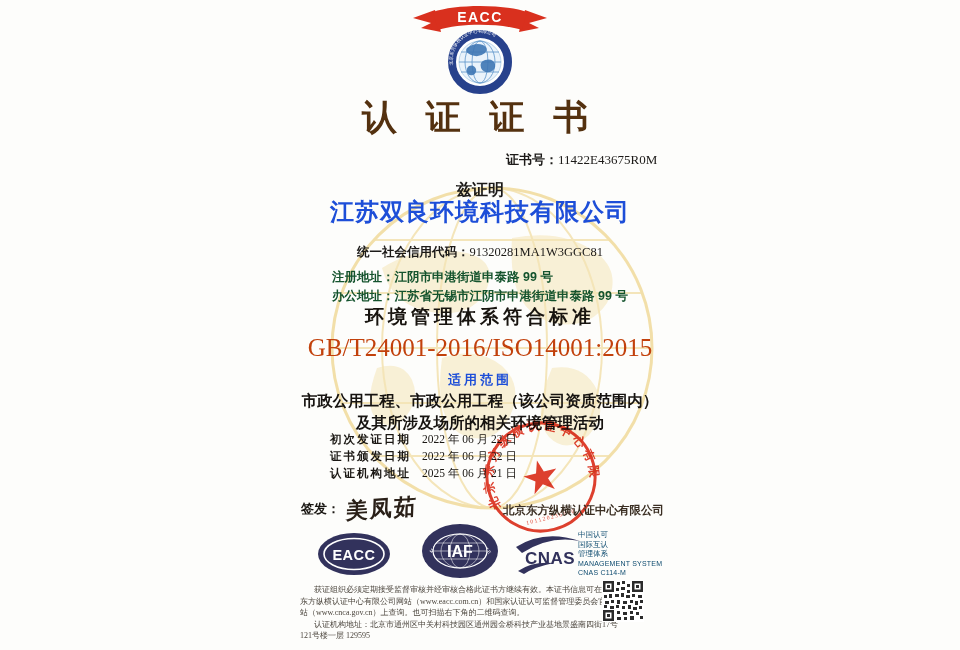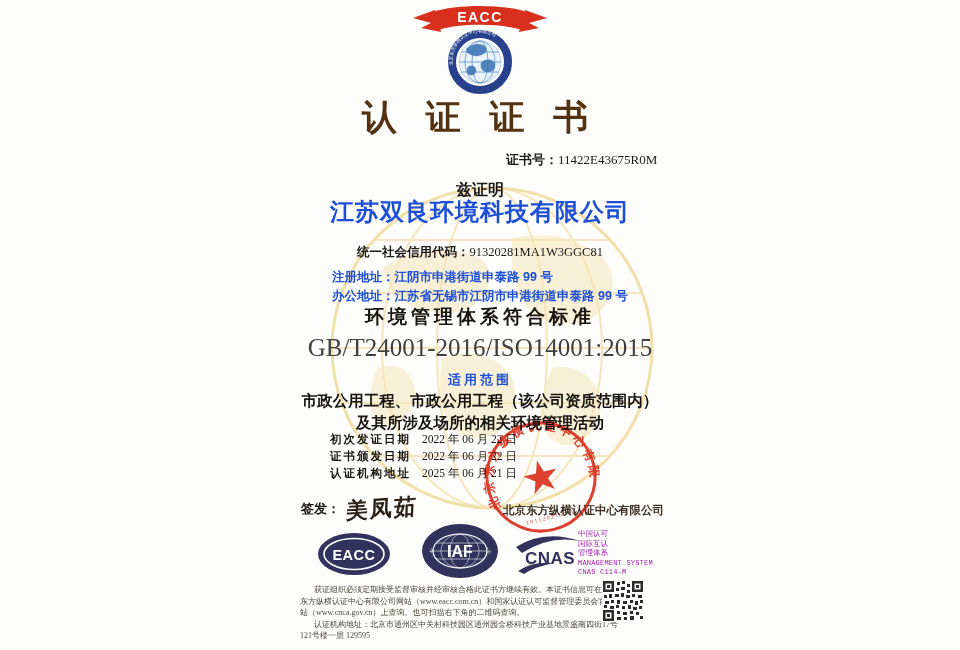--- a/index.html
+++ b/index.html
@@ -14,41 +14,41 @@
   .header-logo{top:4px;}
   .cert-title{top:94px;font-size:35px;font-weight:700;color:#54310f;letter-spacing:10px;font-family:"Liberation Serif",serif;}
   .cert-no{left:506px;top:151px;font-size:13px;color:#1c1a18;}
   .cert-no .lbl{font-weight:700;font-family:"Liberation Sans",sans-serif;}
   .cert-no .val{font-family:"Liberation Serif",serif;}
   .statement{top:180px;font-size:16px;font-weight:700;color:#1c1a18;font-family:"Liberation Sans",sans-serif;}
   .company{top:196px;font-size:24px;font-weight:700;color:#1d4ed8;font-family:"Liberation Sans",sans-serif;letter-spacing:1px;}
   .credit{top:244px;font-size:12.5px;color:#1c1a18;}
   .credit .lbl{font-weight:700;font-family:"Liberation Sans",sans-serif;}
   .addr-block{top:268px;}
-  .addr-inner{display:inline-block;text-align:left;font-size:12.5px;line-height:19px;color:#1d4ed8;}
+  .addr-inner{display:inline-block;text-align:left;font-size:12.5px;line-height:19px;color:#14532d;}
   .addr-inner .lbl{font-weight:700;font-family:"Liberation Sans",sans-serif;}
   .addr-inner .val{font-weight:700;font-family:"Liberation Sans",sans-serif;}
   .system-line{top:304px;font-size:19px;font-weight:700;letter-spacing:4px;color:#18140f;}
-  .standard{top:334px;font-size:25px;color:#404040;font-family:"Liberation Serif",serif;}
+  .standard{top:334px;font-size:25px;color:#c2410c;font-family:"Liberation Serif",serif;}
   .scope-title{top:371px;font-size:13px;font-weight:700;letter-spacing:3px;color:#1d4ed8;}
   .scope-lines{top:390px;font-size:15.5px;font-weight:700;line-height:22px;color:#161310;font-family:"Liberation Sans",sans-serif;}
   .dates{left:330px;top:431px;font-size:11.5px;color:#1a1713;}
   .date-row{display:flex;line-height:17px;}
   .date-row .lbl{font-weight:700;letter-spacing:2px;width:92px;font-family:"Liberation Sans",sans-serif;}
   .date-row .val{font-family:"Liberation Serif",serif;}
   .signoff{left:301px;top:494px;font-size:13px;color:#1a1713;}
   .signoff .lbl{font-weight:700;font-family:"Liberation Sans",sans-serif;vertical-align:middle;}
   .signature{display:inline-block;font-size:22px;font-weight:700;color:#2a2018;transform:rotate(-4deg) skewX(-6deg);margin-left:6px;letter-spacing:2px;font-family:cursive,"DejaVu Sans",sans-serif;vertical-align:middle;}
   .issuer{left:503px;top:503px;width:170px;font-size:11.5px;font-weight:700;color:#3a2e22;font-family:"Liberation Serif",serif;letter-spacing:0px;z-index:3;}
   .stamp{left:480px;top:416px;z-index:2;opacity:0.92;mix-blend-mode:multiply;transform:rotate(-14deg);}
   
   .logo-eacc{left:317px;top:532px;}
   .logo-iaf{left:421px;top:523px;}
   .logo-cnas{left:514px;top:533px;}
-  .accred{left:578px;top:530px;color:#a21caf;font-family:Liberation Mono, monospace;}
+  .accred{left:578px;top:530px;color:#0c4a6e;font-family:Liberation Sans, sans-serif;}
   .accred .cn{font-size:7.5px;line-height:9.5px;}
   .accred .en{font-size:7px;line-height:9px;letter-spacing:0.2px;}
   .fineprint{left:300px;top:584px;width:368px;font-size:8px;line-height:11.5px;color:#4c463e;font-family:"Liberation Serif",serif;}
   .fineprint .indent{text-indent:14px;}
   .qr{left:602px;top:580px;}
 </style>
 </head>
 <body>
 
 <div class="page">

